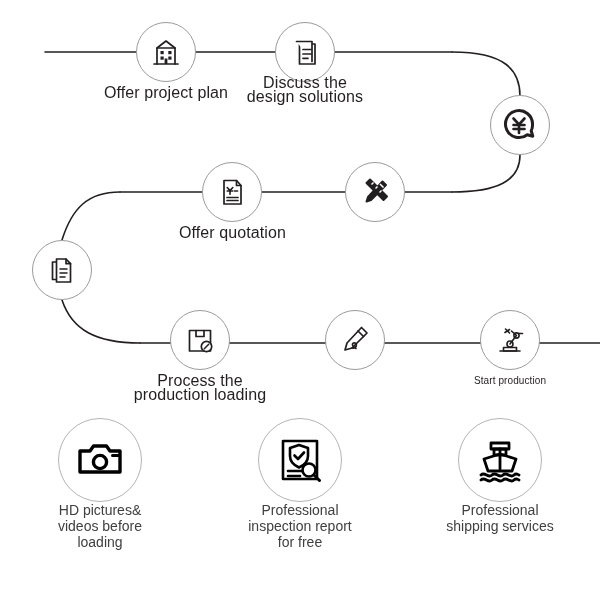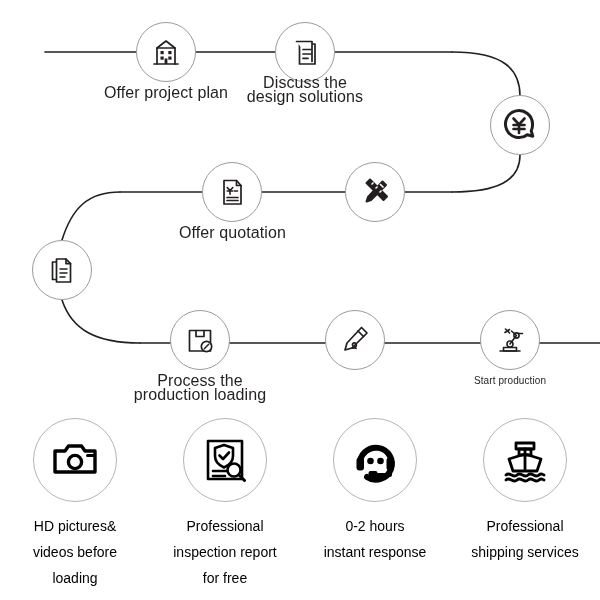--- a/index.html
+++ b/index.html
@@ -82,26 +82,25 @@
     border-radius: 50%;
     background: #ffffff;
     border: 1px solid #b5b5b5;
     box-sizing: border-box;
     display: flex;
     align-items: center;
     justify-content: center;
   }
   .feature-circle svg { display: block; }
   .feature-label {
-    margin-top: 11px;
     font-size: 14px;
-    line-height: 26px;
+    line-height: 16px;
     text-align: center;
     white-space: pre-line;
-    color: #000000;
+    color: #404040;
   }
 </style>
 </head>
 <body>
 
 <div id="board">
 
   <svg class="flow-svg" viewBox="0 0 600 600">
     <g fill="none" stroke="#231f20" stroke-width="1.6" stroke-linecap="round">
 
@@ -278,37 +277,20 @@
             <circle cx="35" cy="36" r="6.5" fill="#ffffff"></circle>
             <path d="M40 41 L45.5 46.5" stroke-width="3"></path>
           </svg>
         </span>
       </div>
       <div class="feature-label">Professional
 inspection report
 for free</div>
     </div>
 
-    <div class="feature">
-      <div class="feature-circle">
-        <span>
-          <svg width="52" height="52" viewBox="0 0 52 52" fill="none">
-            <path d="M11 31 a16 16 0 1 1 7 12" stroke="#000000" stroke-width="6" fill="none" stroke-linecap="round"></path>
-            <rect x="7.5" y="23.5" width="7.5" height="13" rx="3" fill="#000000"></rect>
-            <rect x="37.5" y="23.5" width="7.5" height="13" rx="3" fill="#000000"></rect>
-            <path d="M41 36 V41 H27" stroke="#000000" stroke-width="4" fill="none" stroke-linecap="round" stroke-linejoin="round"></path>
-            <rect x="19.5" y="37" width="9" height="7" rx="2" fill="#000000"></rect>
-            <circle cx="21.5" cy="27" r="3.3" fill="#000000"></circle>
-            <circle cx="31.5" cy="27" r="3.3" fill="#000000"></circle>
-          </svg>
-        </span>
-      </div>
-      <div class="feature-label">0-2 hours
-instant response</div>
-    </div>
 
     <div class="feature">
       <div class="feature-circle">
         <span>
           <svg width="54" height="54" viewBox="0 0 54 54" fill="none" stroke="#000000" stroke-width="2.8" stroke-linejoin="round" stroke-linecap="round">
             <path d="M18 10 H36 V16 H18 Z"></path>
             <path d="M21 16 H33 V22 H21 Z"></path>
             <path d="M27 16 V36"></path>
             <path d="M11 26 L27 21 L43 26 L39 38 H15 Z"></path>
             <path d="M8 42 c4 -4 7 4 11 0 c4 -4 7 4 11 0 c4 -4 7 4 11 0 c2 -2 3 -1 5 0" stroke-width="2.8" fill="none"></path>

